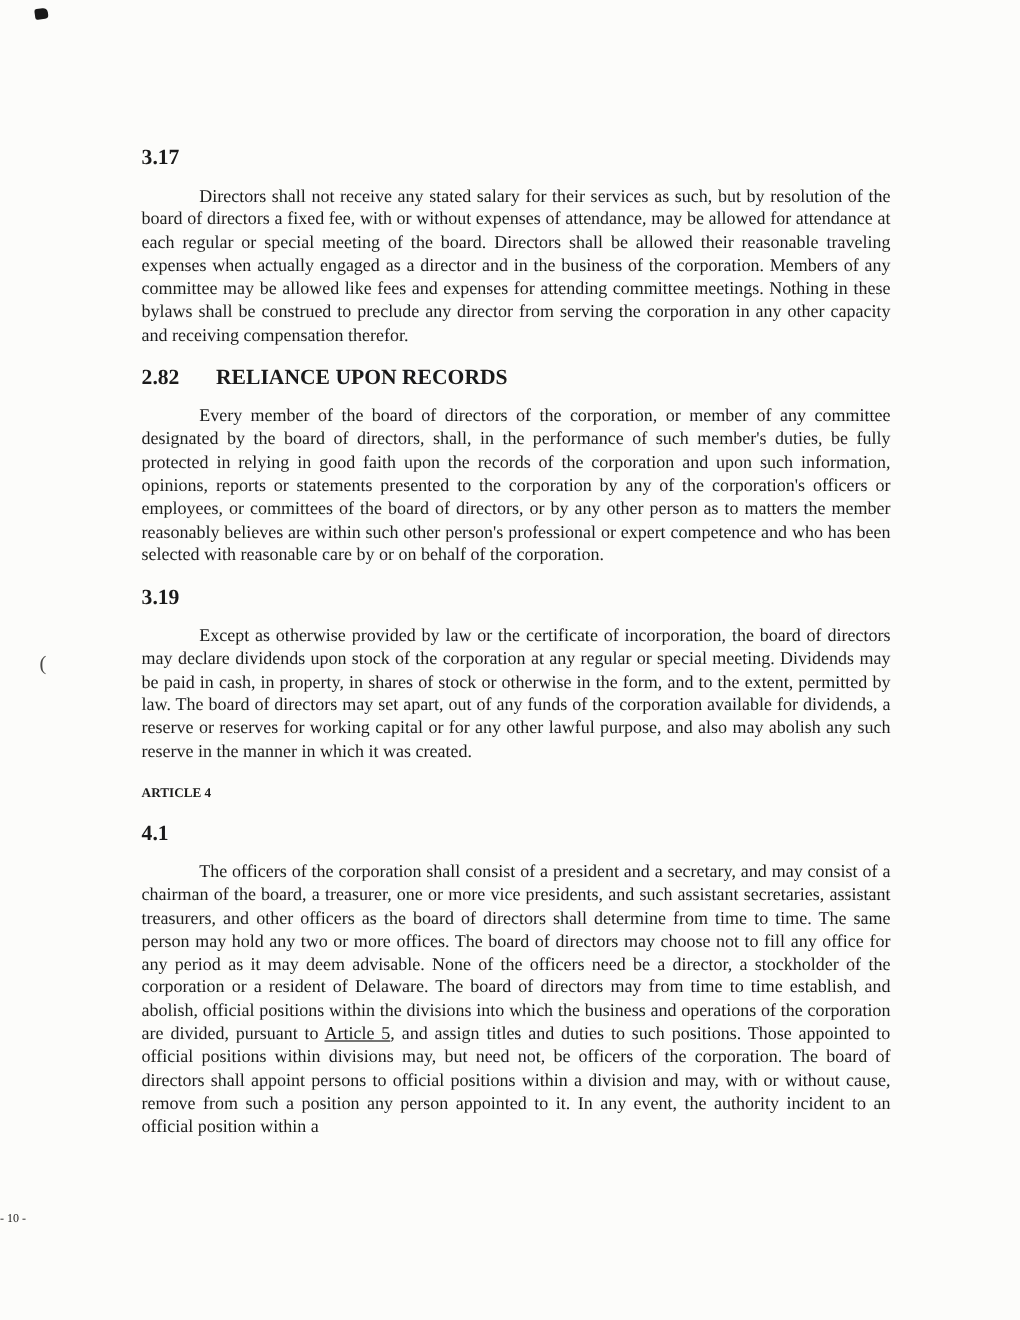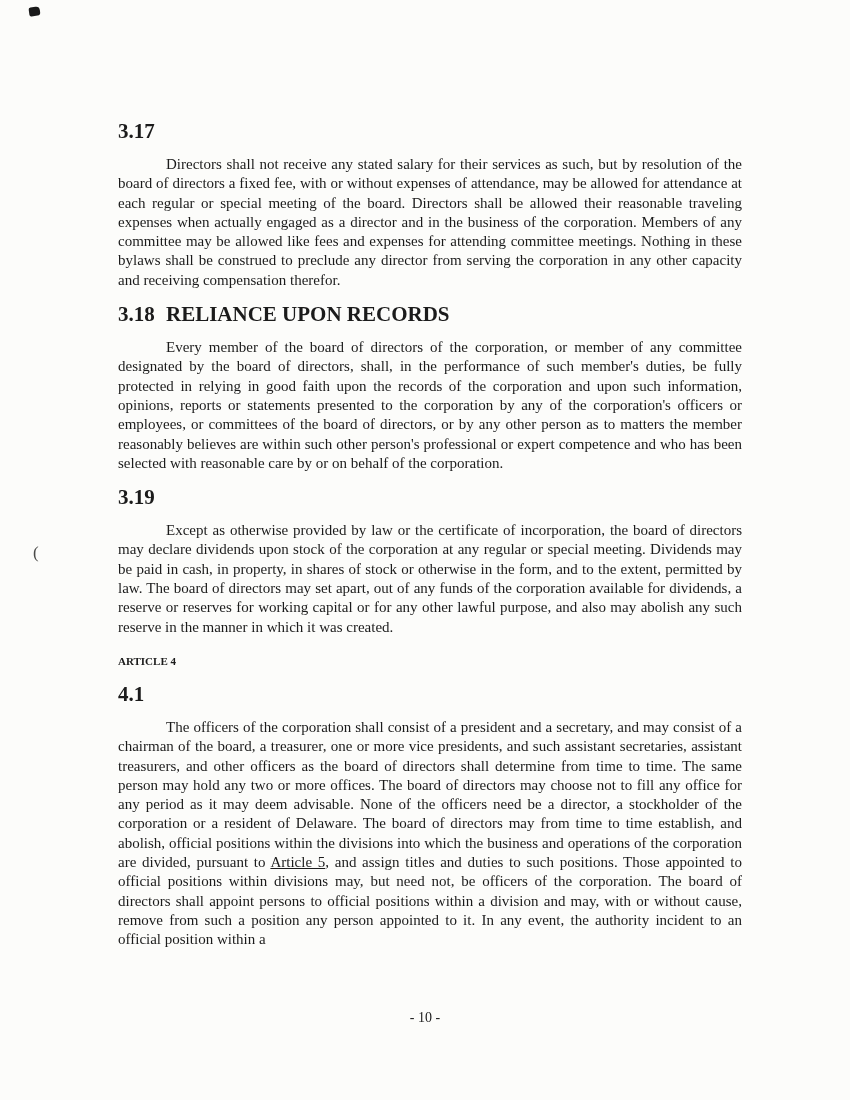--- a/index.html
+++ b/index.html
@@ -17,23 +17,24 @@
   }
   .page-body {
     position: absolute;
     left: 118px;
     top: 118px;
     width: 624px;
   }
   .section-heading {
     display: flex;
     font-weight: bold;
-    font-size: 21px;
+    font-size: 18px;
     line-height: 19px;
     margin: 4px 0 14px 0;
+    gap: 14px;
   }
   .section-number {
     width: 48px;
     flex-shrink: 0;
   }
   .body-para {
     font-size: 15px;
     line-height: 19.3px;
     text-align: justify;
     text-indent: 48px;
@@ -47,22 +48,22 @@
     margin: 8px 0 14px 0;
   }
   .underline {
     text-decoration: underline;
   }
   .page-footer {
     position: absolute;
     left: 0;
     width: 100%;
     top: 1010px;
-    text-align: center;
-    font-size: 14px;
+    text-align: left;
+    font-size: 10px;
   }
   
   .artifact-corner {
     position: absolute;
     left: 29px;
     top: 7px;
     width: 11px;
     height: 9px;
     background: #1a1a1a;
     border-radius: 2px 4px 3px 2px;
@@ -84,21 +85,21 @@
 <div class="artifact-paren">(</div>
 
 <div class="page-body">
 
   <div class="section-heading">
     <span class="section-number">3.17</span>
   </div>
   <p class="body-para">Directors shall not receive any stated salary for their services as such, but by resolution of the board of directors a fixed fee, with or without expenses of attendance, may be allowed for attendance at each regular or special meeting of the board.  Directors shall be allowed their reasonable traveling expenses when actually engaged as a director and in the business of the corporation.  Members of any committee may be allowed like fees and expenses for attending committee meetings.  Nothing in these bylaws shall be construed to preclude any director from serving the corporation in any other capacity and receiving compensation therefor.</p>
 
   <div class="section-heading">
-    <span class="section-number">3.18</span>
+    <span class="section-number">2.82</span>
     <span class="section-title">RELIANCE UPON RECORDS</span>
   </div>
   <p class="body-para">Every member of the board of directors of the corporation, or member of any committee designated by the board of directors, shall, in the performance of such member's duties, be fully protected in relying in good faith upon the records of the corporation and upon such information, opinions, reports or statements presented to the corporation by any of the corporation's officers or employees, or committees of the board of directors, or by any other person as to matters the member reasonably believes are within such other person's professional or expert competence and who has been selected with reasonable care by or on behalf of the corporation.</p>
 
   <div class="section-heading">
     <span class="section-number">3.19</span>
   </div>
   <p class="body-para">Except as otherwise provided by law or the certificate of incorporation, the board of directors may declare dividends upon stock of the corporation at any regular or special meeting.  Dividends may be paid in cash, in property, in shares of stock or otherwise in the form, and to the extent, permitted by law.  The board of directors may set apart, out of any funds of the corporation available for dividends, a reserve or reserves for working capital or for any other lawful purpose, and also may abolish any such reserve in the manner in which it was created.</p>
 
   <div class="center-heading">ARTICLE 4</div>

